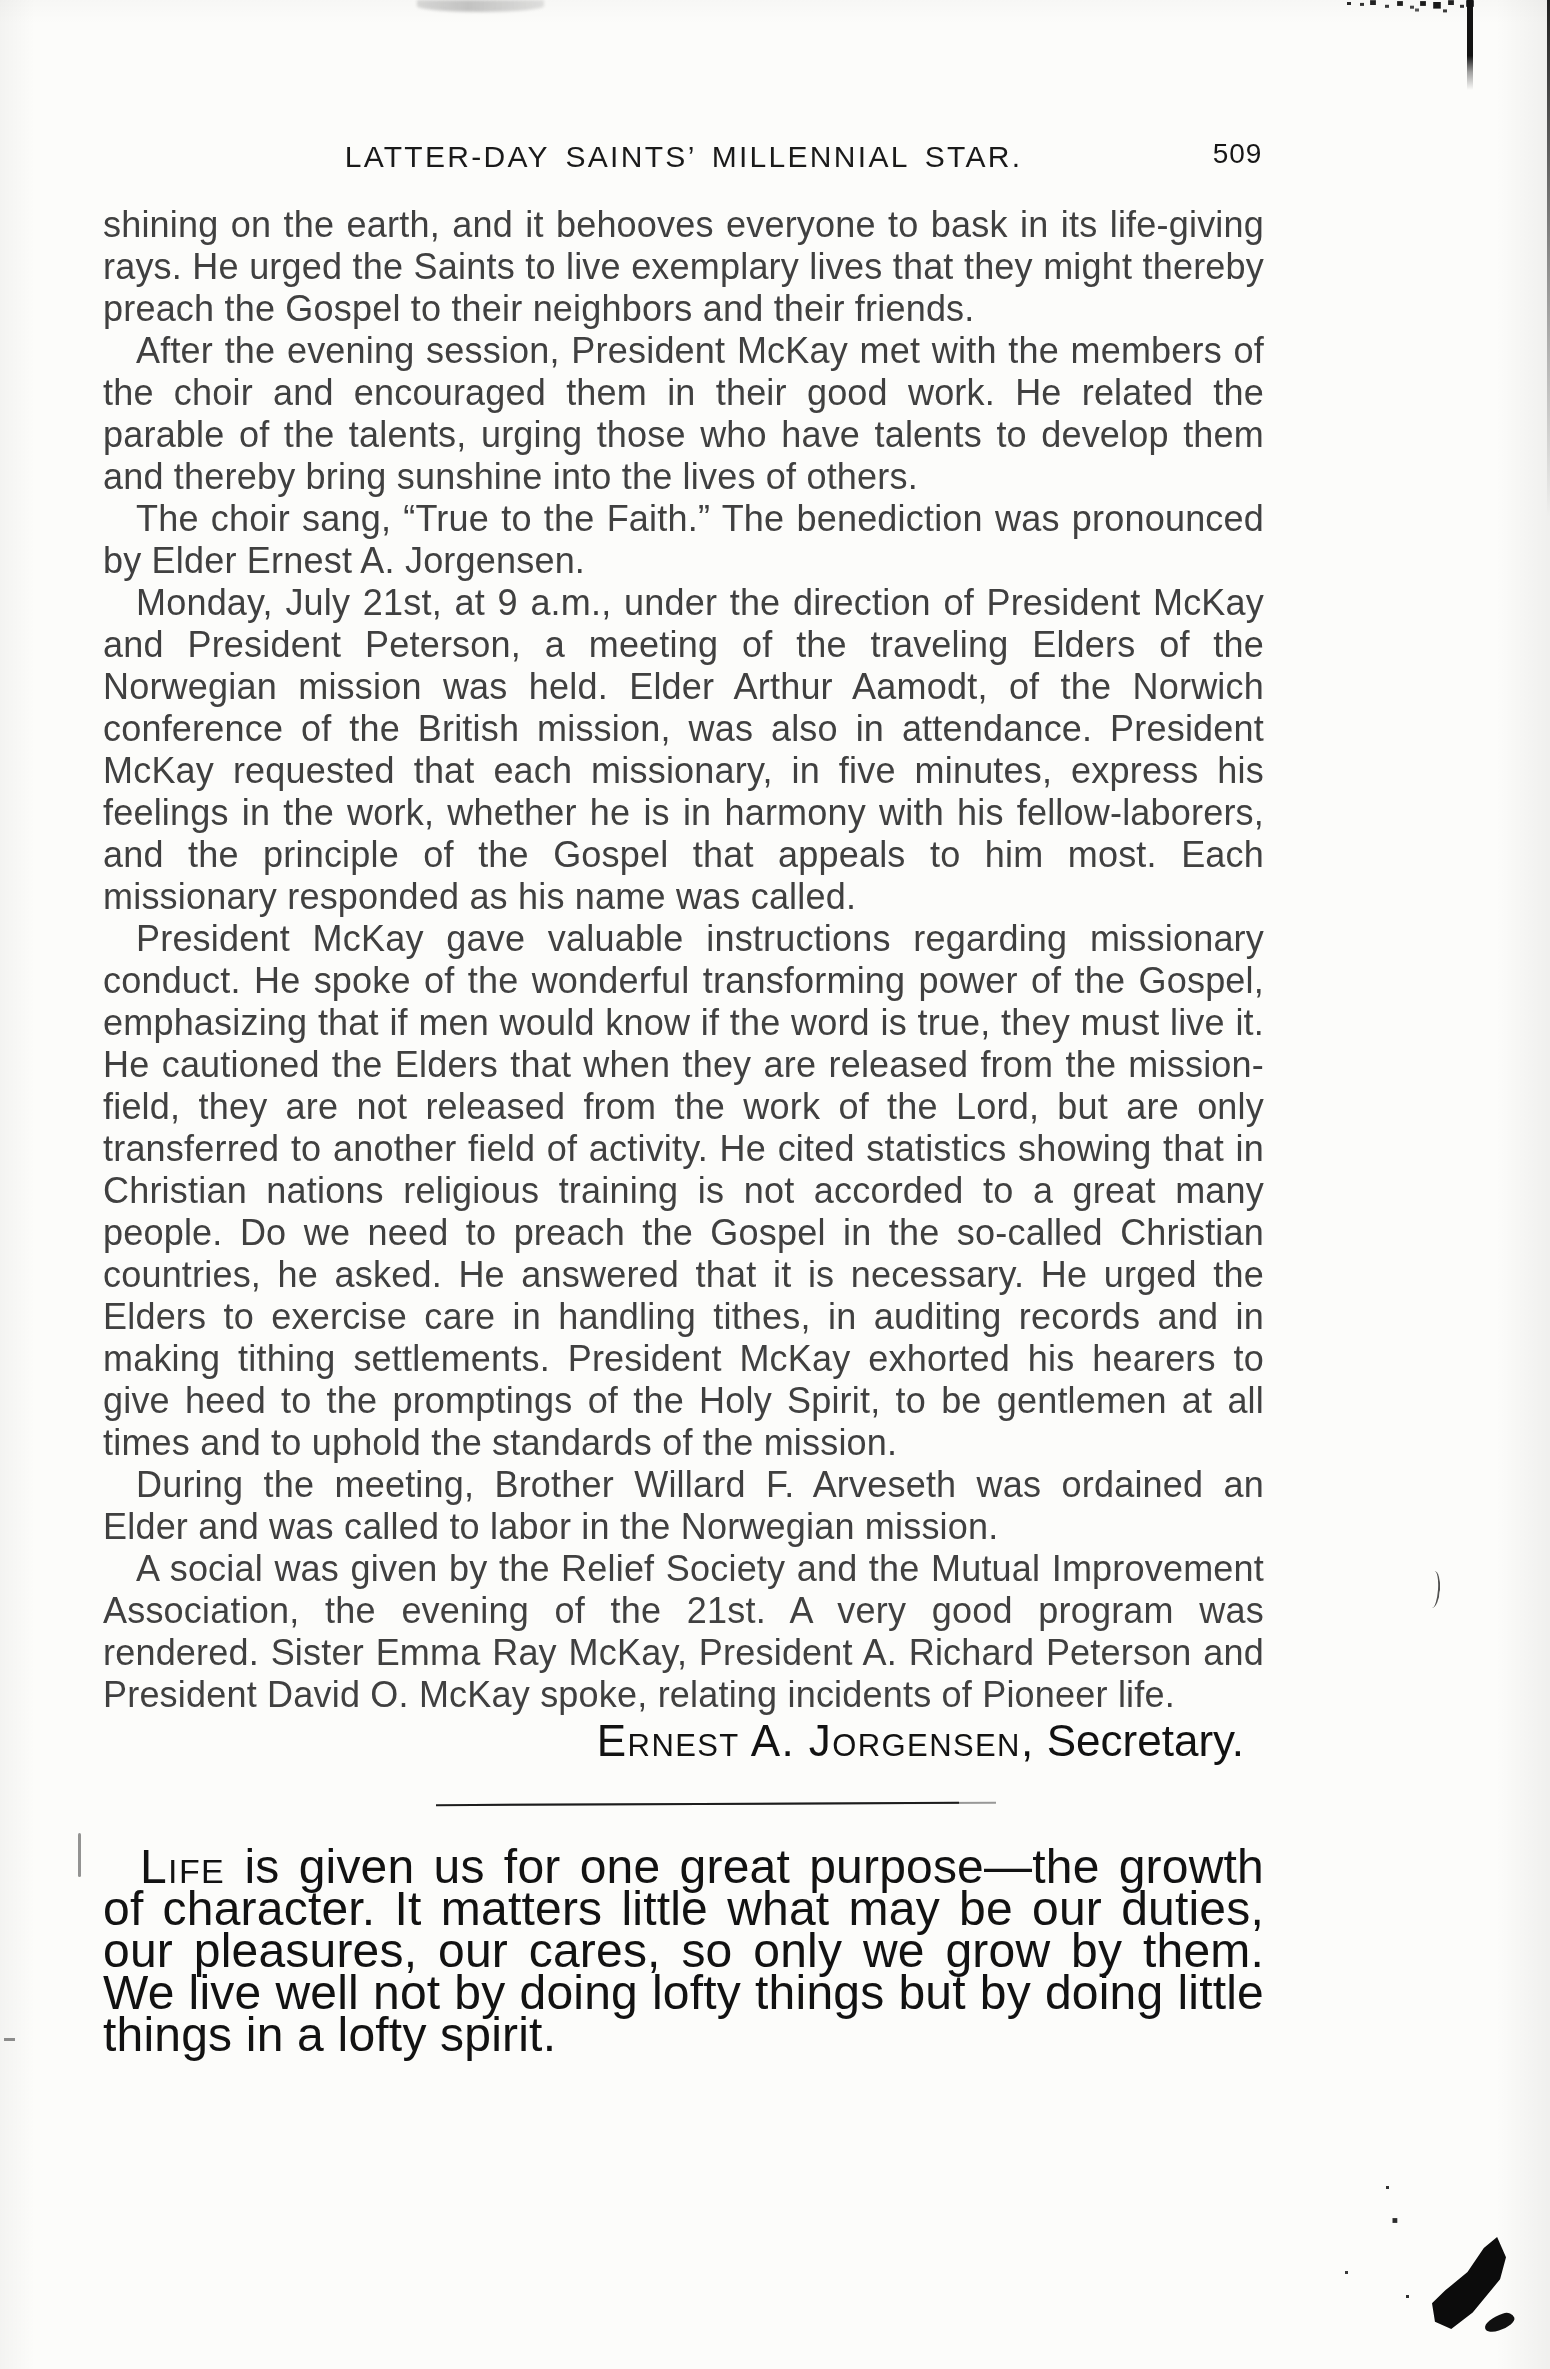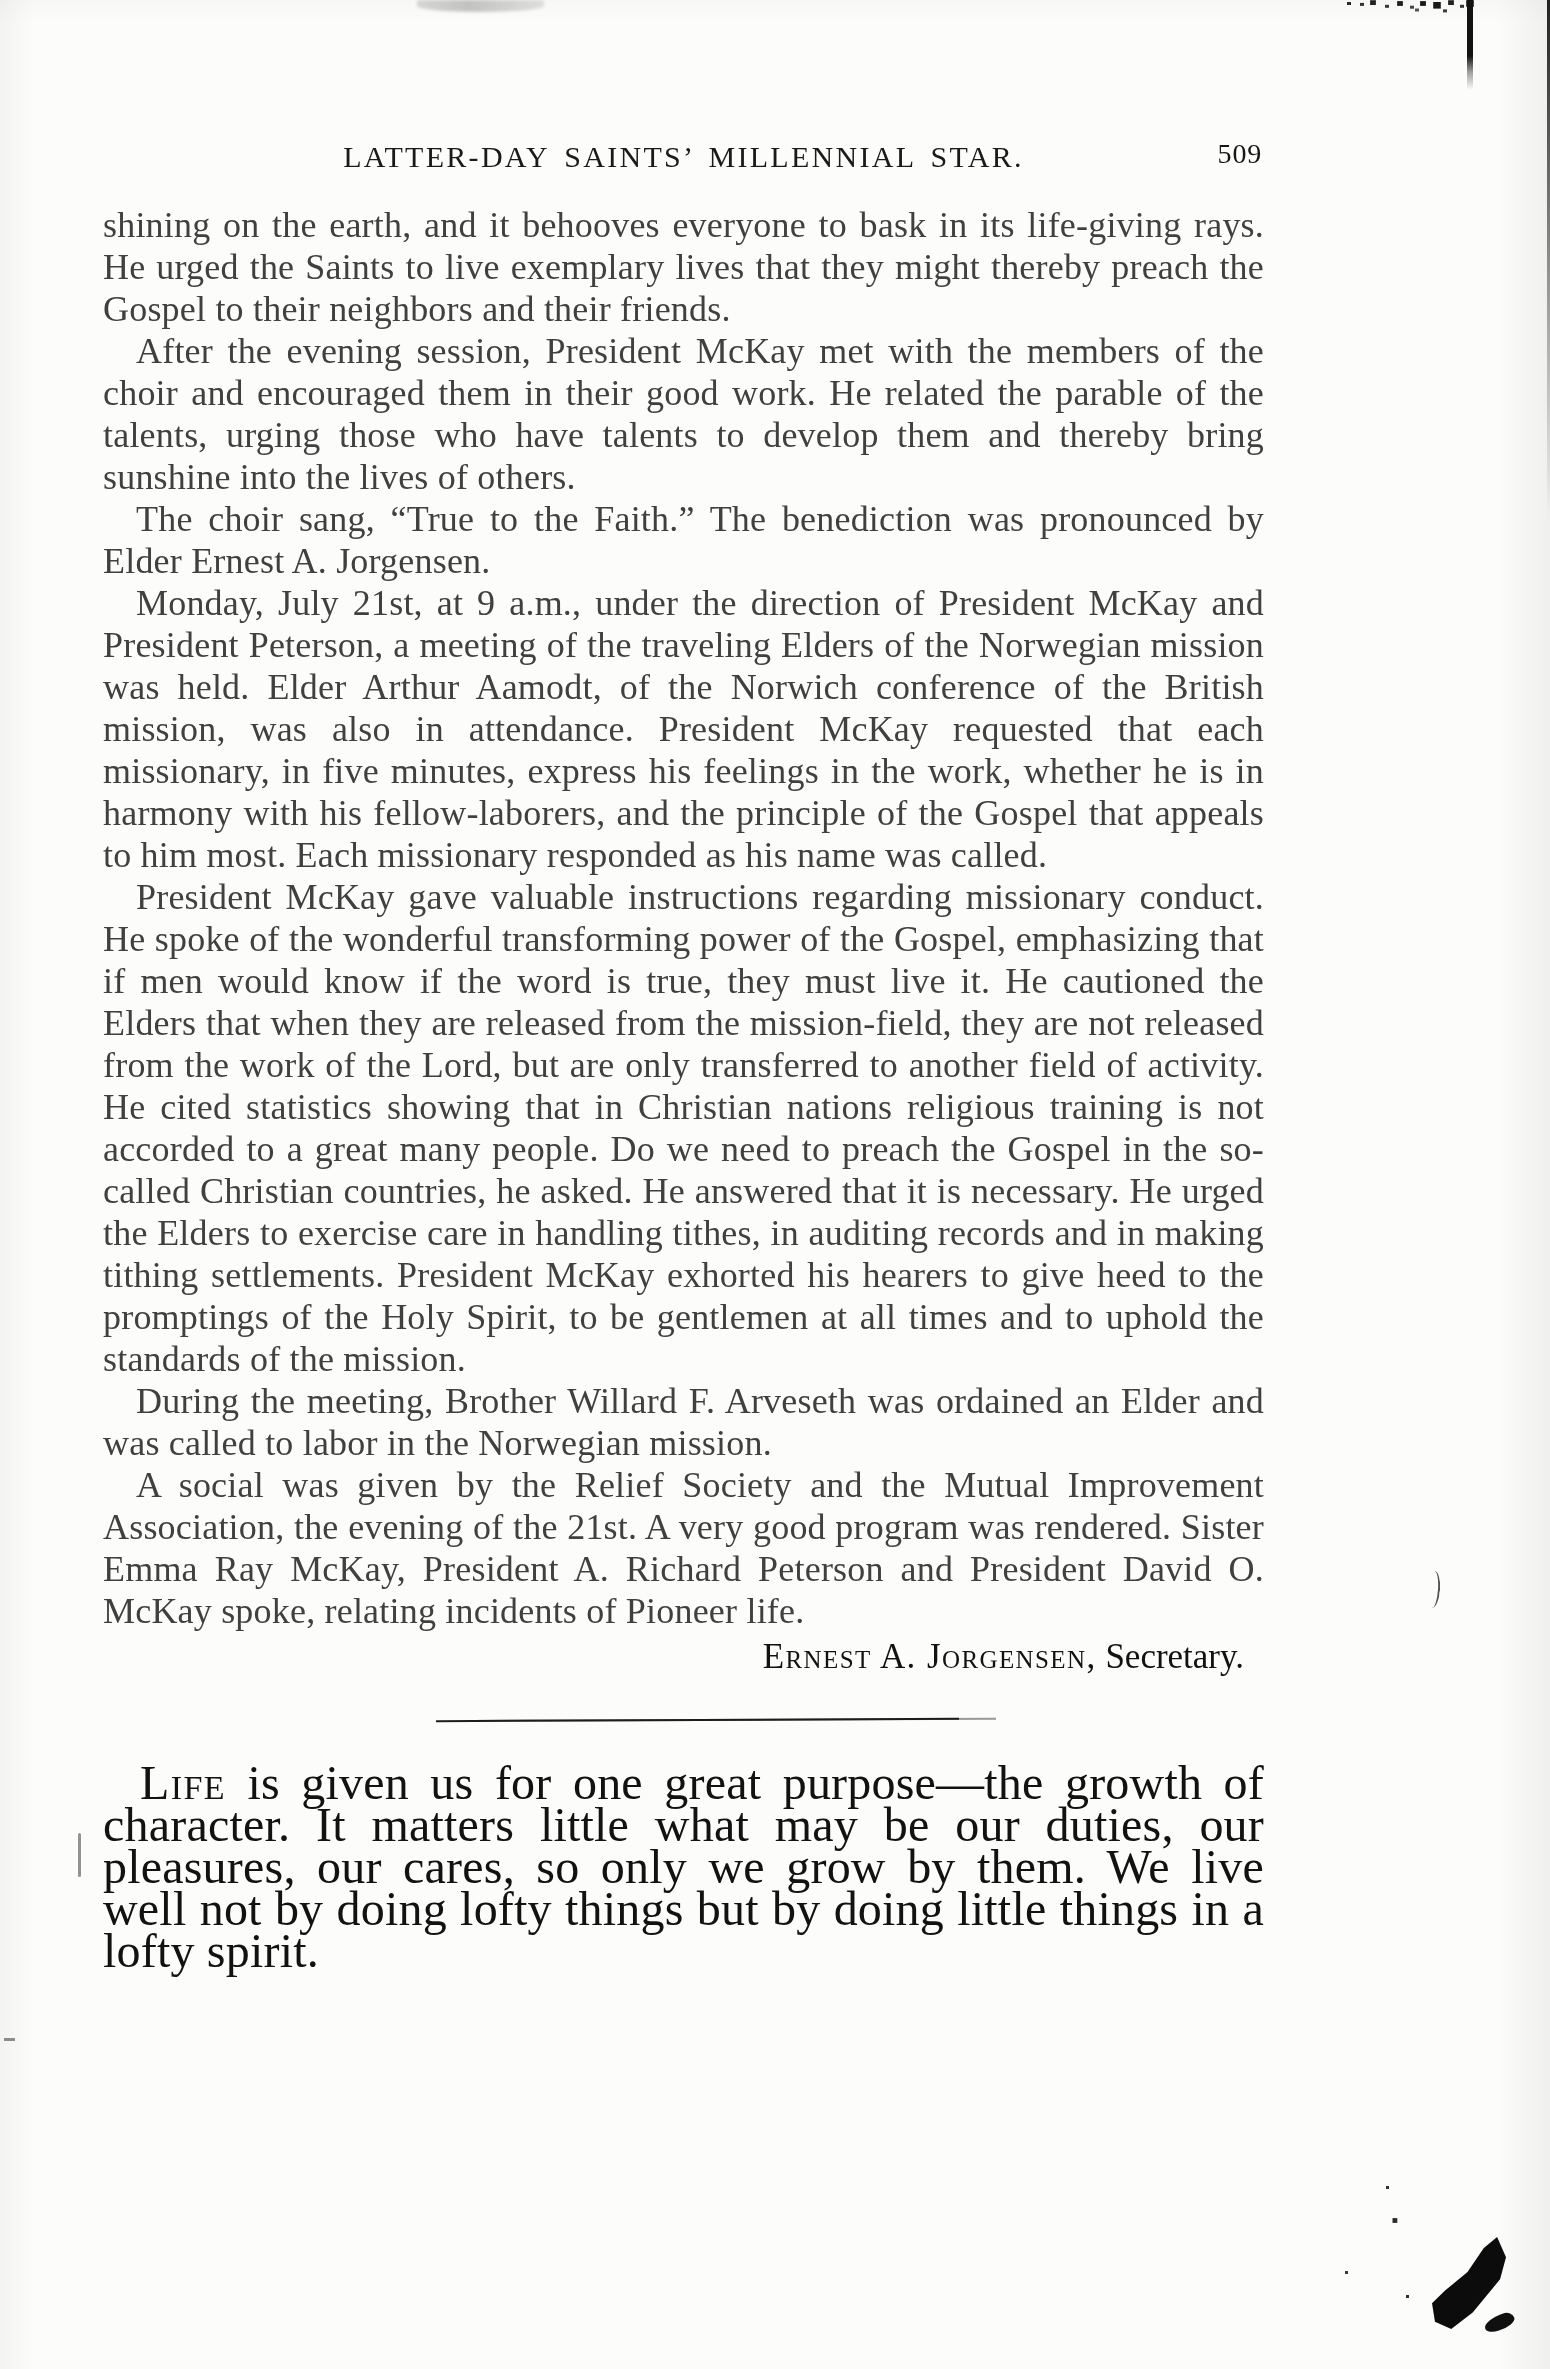--- a/index.html
+++ b/index.html
@@ -3,21 +3,21 @@
 <meta charset="utf-8">
 <style>
   html, body { margin: 0; padding: 0; background: #e8e8e6; }
   .page {
     position: relative;
     width: 1551px;
     height: 2369px;
     margin: 0 auto;
     background: #fcfcfa;
     overflow: hidden;
-    font-family: Liberation Serif, serif;
+    font-family: Liberation Sans, sans-serif;
     color: #131313;
   }
   
   .page::before {
     content: "";
     position: absolute; inset: 0;
     background:
       linear-gradient(90deg, rgba(0,0,0,0.035) 0, rgba(0,0,0,0) 35px),
       linear-gradient(270deg, rgba(0,0,0,0.05) 0, rgba(0,0,0,0) 55px),
       linear-gradient(180deg, rgba(0,0,0,0.02) 0, rgba(0,0,0,0) 24px);
@@ -56,21 +56,21 @@
     font-size: 36px;
     line-height: 42px;
     letter-spacing: 0.2px;
     text-align: justify;
     text-indent: 33px;
     color: #404040;
   }
   .body-text p.para.no-indent { text-indent: 0; }
   .signature {
     margin: 3.7px 0 0 0;
-    font-size: 35px;
+    font-size: 44px;
     line-height: 42px;
     text-align: right;
     padding-right: 20px;
     color: #121212;
   }
   .smallcaps {
     font-variant: small-caps;
     letter-spacing: 1.4px;
   }
   .divider {

